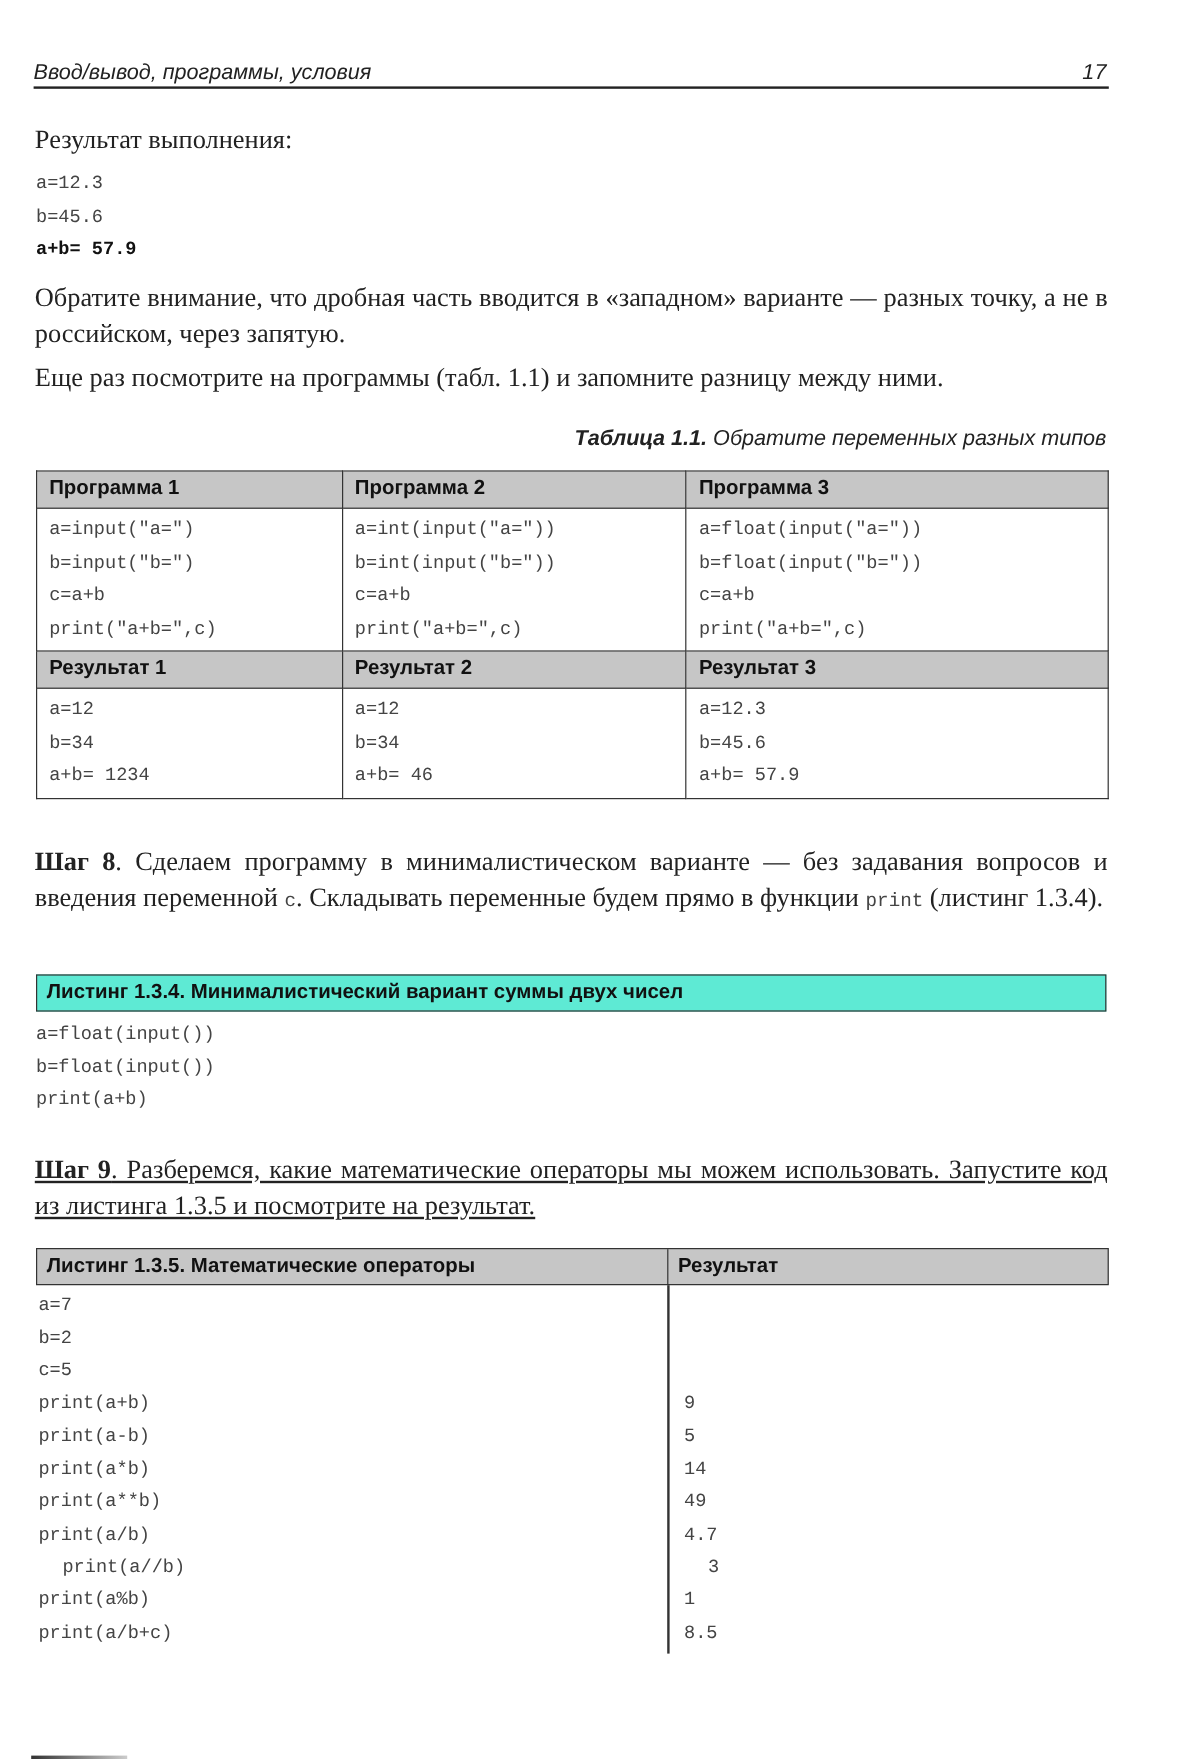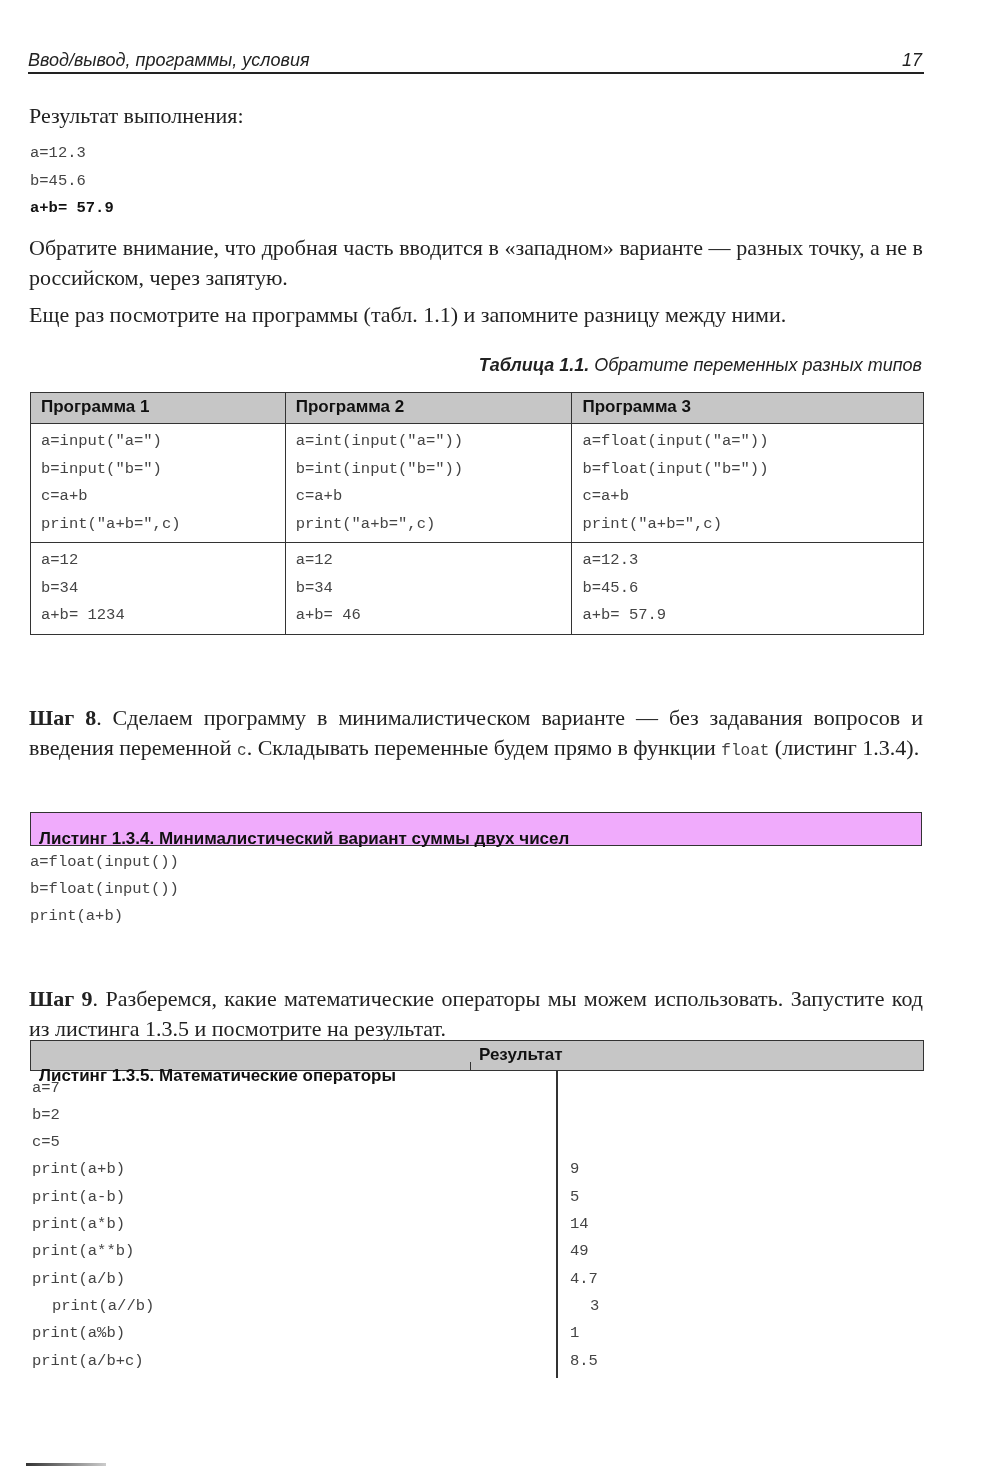--- a/index.html
+++ b/index.html
@@ -19,27 +19,27 @@
 
     .caption { position: absolute; right: 78px; top: 355px; font-size: 18px; font-style: italic; color: #222; }
     .caption b { font-weight: bold; }
 
     table.t11 { position: absolute; left: 30px; top: 392px; width: 894px; border-collapse: collapse; }
     table.t11 td { border: 1.5px solid #333; vertical-align: top; padding: 0 10px; }
     table.t11 .hdr { background: #c6c6c6; height: 31px; font-family: "Liberation Sans", sans-serif; font-weight: bold; font-size: 17px; color: #111; padding-top: 4px; box-sizing: border-box; }
     table.t11 .codecell { padding-top: 4px; padding-bottom: 4px; }
     table.t11 .codecell div { font-family: "Liberation Mono", monospace; font-size: 15.5px; line-height: 27.5px; color: #444; }
 
-    .listing-bar { position: absolute; left: 30px; width: 892px; height: 31px; background: #f0abfc; border: 1.5px solid #333;
-      font-family: "Liberation Sans", sans-serif; font-weight: bold; font-size: 17px; color: #111; box-sizing: border-box; padding: 16px 8px; }
+    .listing-bar { position: absolute; left: 30px; width: 892px; height: 31px; background: #5eead4; border: 1.5px solid #333;
+      font-family: "Liberation Sans", sans-serif; font-weight: bold; font-size: 17px; color: #111; box-sizing: border-box; padding: 4px 8px; }
 
     .list2-head { position: absolute; left: 30px; top: 1040px; width: 894px; height: 31px; display: flex;
       background: #c6c6c6; border: 1.5px solid #333; box-sizing: border-box; }
     .list2-head div { font-family: "Liberation Sans", sans-serif; font-weight: bold; font-size: 17px; color: #111; padding: 4px 8px; box-sizing: border-box; }
-    .list2-head .c1 { width: 440px; border-right: 1.5px solid #333; margin-top: 21px; }
+    .list2-head .c1 { width: 526px; border-right: 1.5px solid #333; }
     .list2-divider { position: absolute; left: 556px; top: 1071px; width: 1.5px; height: 307px; background: #333; }
     .list2-row { position: absolute; left: 30px; width: 894px; height: 27px; }
     .list2-row .code { position: absolute; left: 2px; font-family: "Liberation Mono", monospace; font-size: 15.5px; color: #444; }
     .list2-row .res { position: absolute; left: 540px; font-family: "Liberation Mono", monospace; font-size: 15.5px; color: #444; }
 
     .footer-rule { position: absolute; left: 26px; top: 1463px; width: 80px; height: 3px;
       background: linear-gradient(to right, #333, #ccc); }
   </style>
 </head>
 <body>
@@ -85,47 +85,52 @@
       <div>print("a+b=",c)</div>
     </td>
     <td class="codecell">
       <div>a=float(input("a="))</div>
       <div>b=float(input("b="))</div>
       <div>c=a+b</div>
       <div>print("a+b=",c)</div>
     </td>
   </tr>
   <tr>
+    <td class="hdr">Результат 1</td>
+    <td class="hdr">Результат 2</td>
+    <td class="hdr">Результат 3</td>
+  </tr>
+  <tr>
     <td class="codecell">
       <div>a=12</div>
       <div>b=34</div>
       <div>a+b= 1234</div>
     </td>
     <td class="codecell">
       <div>a=12</div>
       <div>b=34</div>
       <div>a+b= 46</div>
     </td>
     <td class="codecell">
       <div>a=12.3</div>
       <div>b=45.6</div>
       <div>a+b= 57.9</div>
     </td>
   </tr>
 </tbody>
   </table>
 
-<div class="para serif" style="top:703px;"><b>Шаг 8</b><span>. Сделаем программу в минималистическом варианте — без задавания вопросов и введения переменной </span><span class="mono" style="font-size:16px;color:#444;">c</span><span>. Складывать переменные будем прямо в функции </span><span class="mono" style="font-size:16px;color:#444;">float</span><span> (листинг 1.3.4).</span></div>
+<div class="para serif" style="top:703px;"><b>Шаг 8</b><span>. Сделаем программу в минималистическом варианте — без задавания вопросов и введения переменной </span><span class="mono" style="font-size:16px;color:#444;">c</span><span>. Складывать переменные будем прямо в функции </span><span class="mono" style="font-size:16px;color:#444;">print</span><span> (листинг 1.3.4).</span></div>
 
 <div class="listing-bar" style="top:812px;">Листинг 1.3.4. Минималистический вариант суммы двух чисел</div>
 <div class="code-line mono" style="top:853px;">a=float(input())</div>
 <div class="code-line mono" style="top:880px;">b=float(input())</div>
 <div class="code-line mono" style="top:907px;">print(a+b)</div>
 
-<div class="para serif" style="top:984px;"><b>Шаг 9</b><span>. Разберемся, какие математические операторы мы можем использовать. Запустите код из листинга 1.3.5 и посмотрите на результат.</span></div>
+<div class="para serif" style="top:960px;text-decoration:underline;"><b>Шаг 9</b><span>. Разберемся, какие математические операторы мы можем использовать. Запустите код из листинга 1.3.5 и посмотрите на результат.</span></div>
 
 <div class="list2-head">
   <div class="c1">Листинг 1.3.5. Математические операторы</div>
   <div>Результат</div>
 </div>
 <div class="list2-divider"></div>
 
 <div class="list2-row" style="top:1079px;">
     <span class="code">a=7</span>
     <span class="res"></span>

